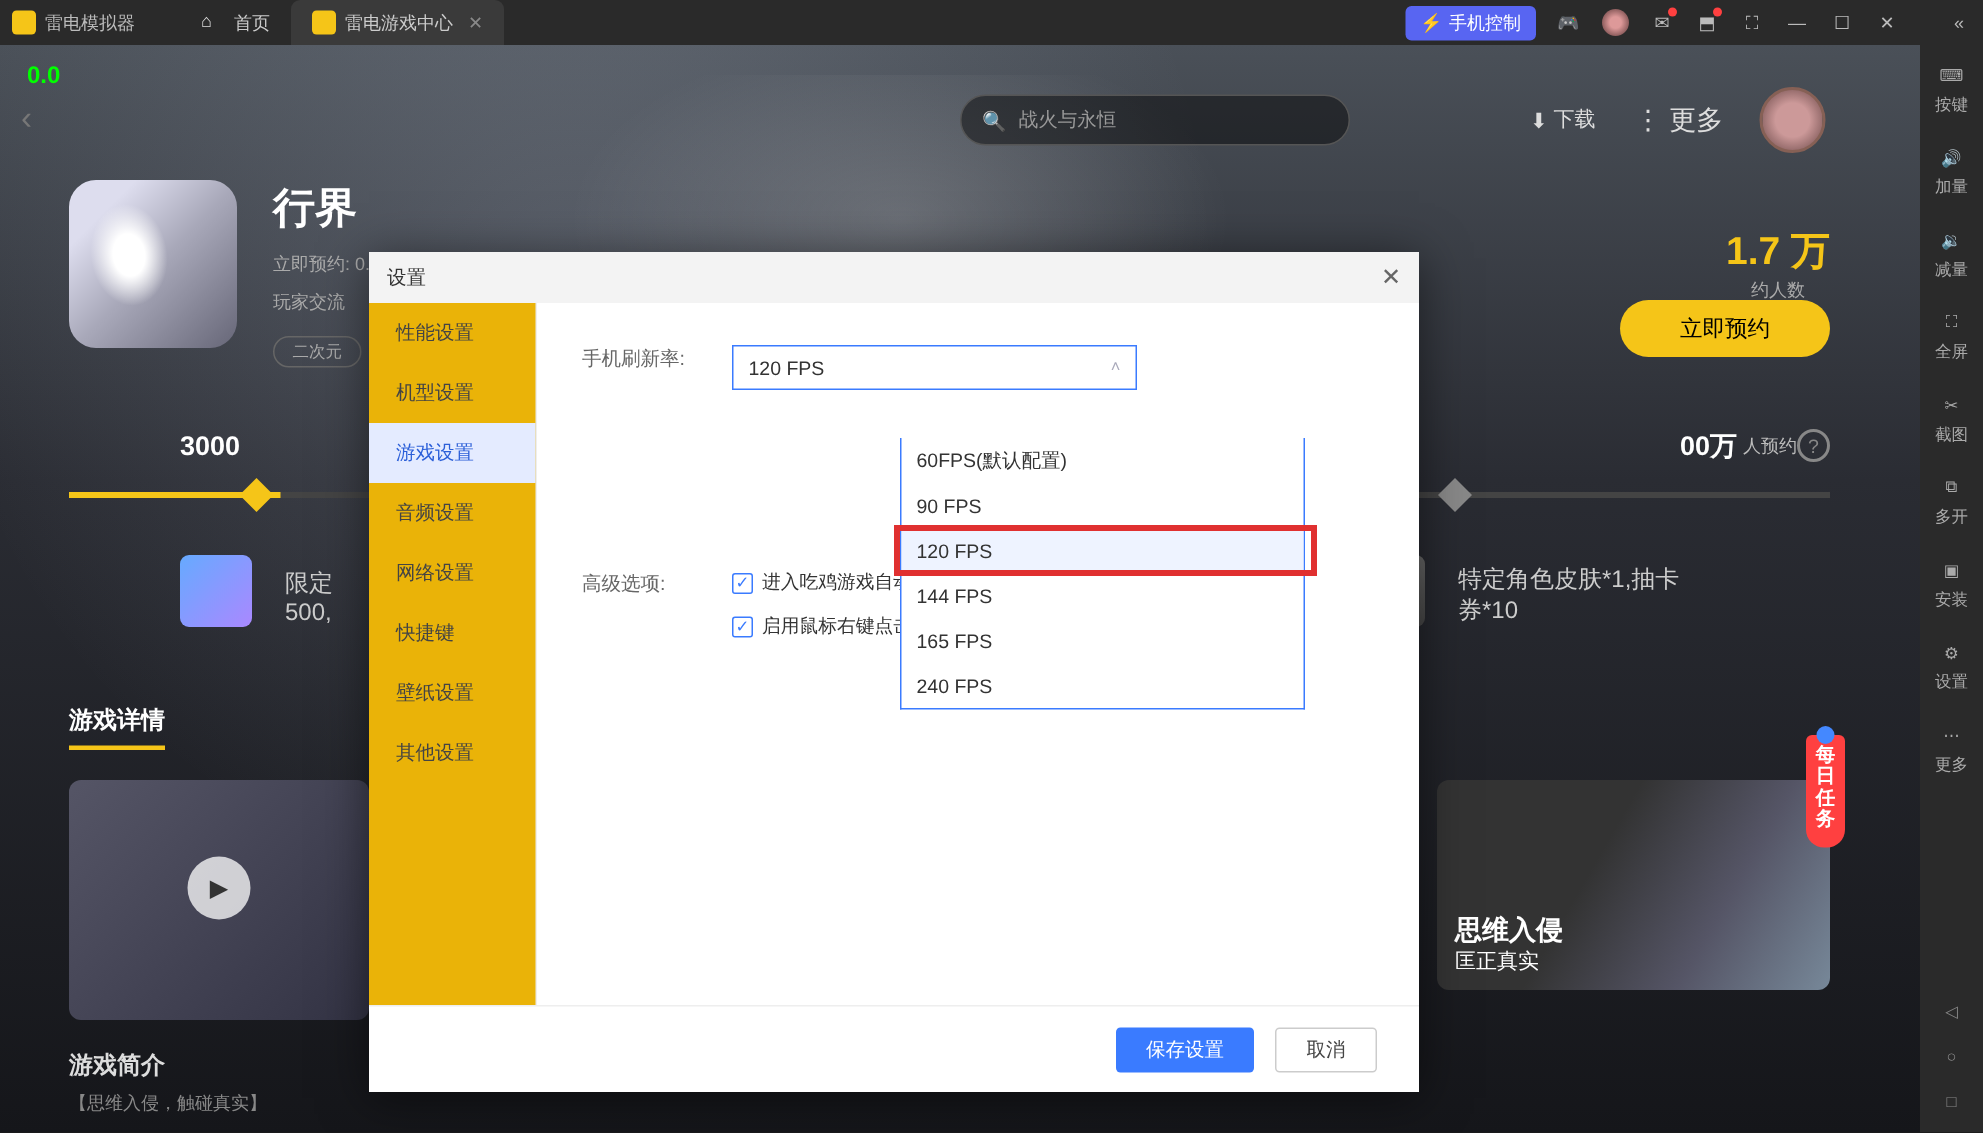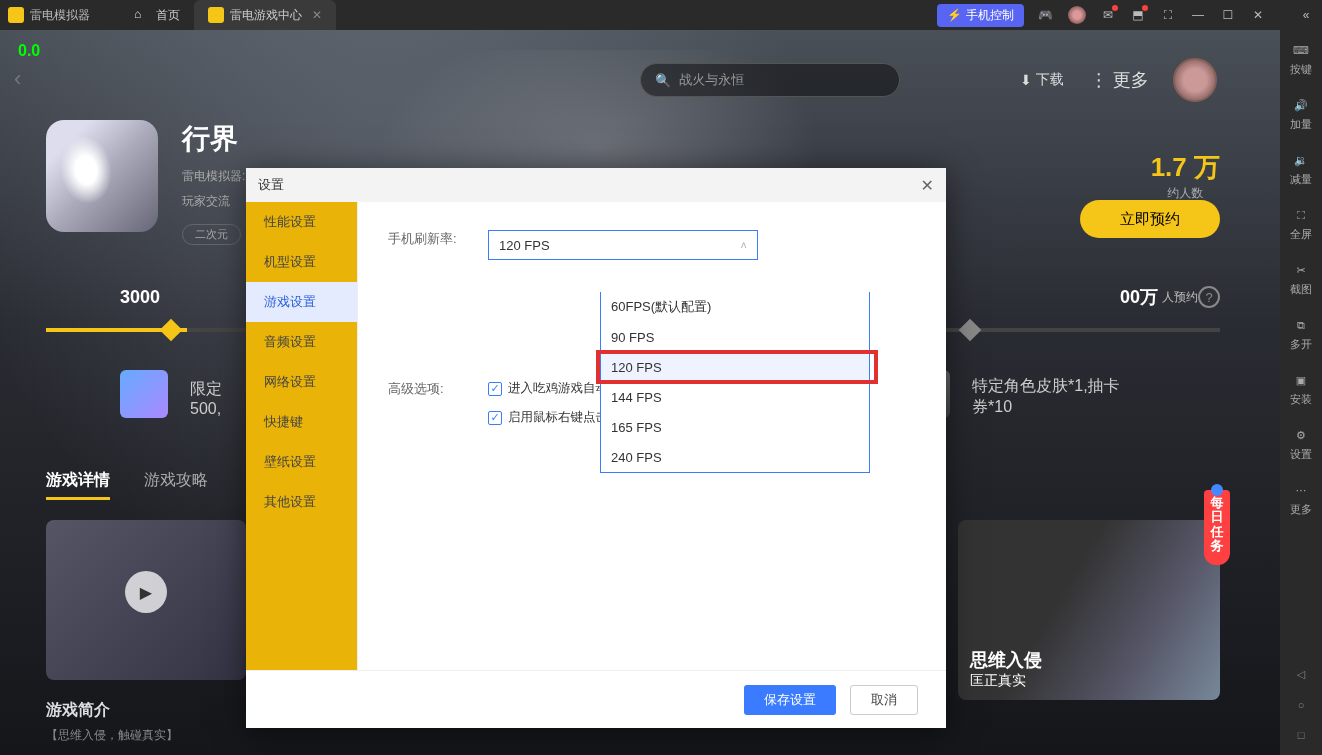--- a/index.html
+++ b/index.html
@@ -63,28 +63,28 @@
   .qicon { margin-left:auto; width:22px; height:22px; border:2px solid #888; border-radius:50%; display:flex; align-items:center; justify-content:center; font-size:13px; color:#888; }
   .progress { position:absolute; left:46px; top:298px; right:60px; height:4px; background:#444; }
   .progress .fill { height:100%; width:12%; background:#f5c518; }
   .progress .node { position:absolute; top:-6px; width:16px; height:16px; background:#888; transform:rotate(45deg); }
   .progress .node.gold { background:#f5c518; }
   
   .reward-row { position:absolute; left:120px; top:340px; display:flex; gap:60px; }
   .reward { display:flex; align-items:flex-end; gap:22px; font-size:16px; color:#ccc; }
   .reward .rimg { width:48px; height:48px; background:linear-gradient(135deg,#6af,#a8f); border-radius:6px; }
   
-  .tabs-row { position:absolute; left:46px; top:440px; display:flex; gap:34px; font-size:16px; }
+  .tabs-row { position:absolute; left:46px; top:440px; display:flex; gap:34px; font-size:16px;flex-direction:column; }
   .page-tab { color:#aaa; padding-bottom:6px; cursor:pointer; }
   .page-tab.active { color:#fff; border-bottom:3px solid #f5c518; font-weight:600; }
   
   .cards-row { position:absolute; left:46px; top:490px; display:flex; gap:14px; }
   .card { width:200px; height:160px; background:#333; border-radius:8px; position:relative; overflow:hidden; }
   .card .play { position:absolute; left:50%; top:45%; transform:translate(-50%,-50%); width:42px; height:42px; border-radius:50%; background:rgba(255,255,255,.75); display:flex; align-items:center; justify-content:center; color:#333; font-size:16px; }
-  .big-card { position:absolute; right:60px; top:490px; width:262px; height:180px; border-radius:8px; background:linear-gradient(120deg,#333 40%,#556 70%,#789); overflow:hidden; }
+  .big-card { position:absolute; right:60px; top:490px; width:262px; height:140px; border-radius:8px; background:linear-gradient(120deg,#333 40%,#556 70%,#789); overflow:hidden; }
   .big-card .txt { position:absolute; left:12px; bottom:10px; color:#fff; font-size:14px; }
   
   .intro { position:absolute; left:46px; top:670px; color:#ddd; }
   .intro h3 { font-size:16px; margin-bottom:6px; }
   .intro p { font-size:12px; color:#888; }
   
   .ribbon { position:absolute; right:50px; top:460px; width:26px; padding:6px 4px 12px; background:#ff4040; color:#fff; font-size:13px; text-align:center; border-radius:4px 4px 12px 12px; line-height:1.1;font-weight:bold; }
   .ribbon::before { content:''; position:absolute; top:-6px; left:50%; transform:translateX(-50%); width:12px; height:12px; background:#48f; border-radius:50%; }
   
   
@@ -165,21 +165,21 @@
       ⋮ <span>更多</span>
     </span>
     <span class="top-avatar"></span>
   </div>
 
   <div class="game-head">
     <div class="game-icon-large"></div>
     <div class="game-meta">
       <h1>行界</h1>
       <div class="meta-line">
-        <span><span>雷电模拟器:</span> <span>0.9.3.18217</span></span>
+        <span><span>立即预约:</span> <span>0.9.3.18217</span></span>
         <span><span>更新时间:</span> <span>2023-04-18</span></span>
       </div>
       <div class="meta-line">
           <span>玩家交流</span>
         </div>
       <span class="chip">二次元</span>
     </div>
   </div>
 
   <div class="stats-block">

